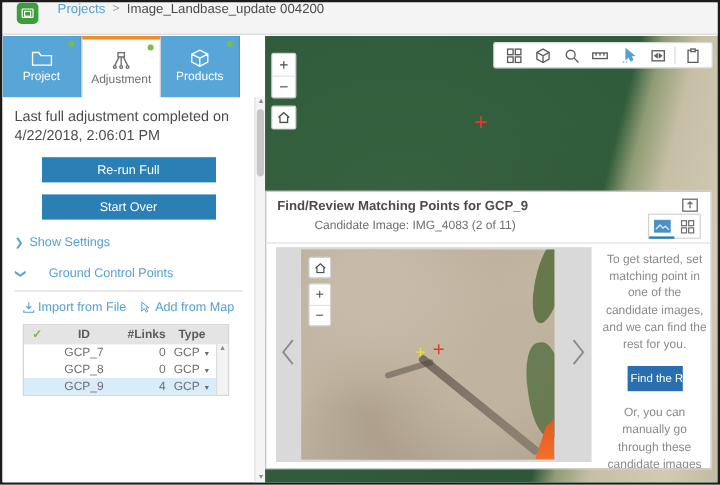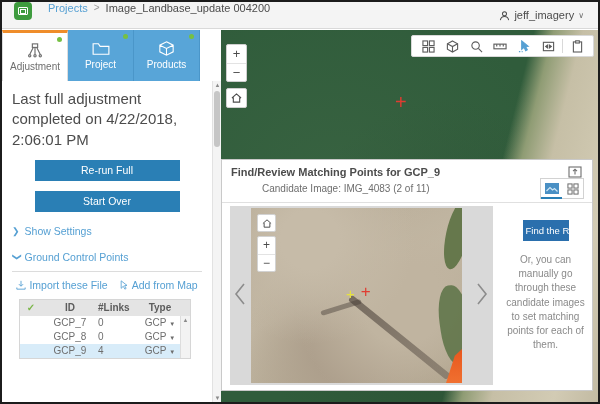--- a/index.html
+++ b/index.html
@@ -23,36 +23,36 @@
   .tabs { position:absolute; left:0; top:0; width:199px; height:51px; display:flex; }
   .tab { width:66px; height:51px; background:#58a5d8; border-right:1px solid #4a96c9; display:flex; flex-direction:column; align-items:center; justify-content:center; gap:3px; position:relative; cursor:pointer; }
   .tab .tab-label { font-size:10px; color:#fff; }
   .tab svg { stroke:#fff; fill:none; stroke-width:1.3; }
   .tab.active { background:#fff; border-top:3px solid #ef8d2a; border-right:1px solid #ddd; border-left:1px solid #ddd; }
   .tab.active .tab-label { color:#6e6e6e; }
   .tab.active svg { stroke:#6e6e6e; }
   .green-dot { position:absolute; top:4px; right:5px; width:5px; height:5px; border-radius:50%; background:#76c043; }
 
   .panelbody { position:absolute; left:0; top:51px; right:9px; bottom:0; padding:8px 10px 0 10px; overflow:hidden; }
-  .lastrun { font-size:15px; color:#4c4c4c; line-height:1.35; }
+  .lastrun { font-size:12px; color:#4c4c4c; line-height:1.35; }
   .desc { margin-top:9px; font-size:10.5px; color:#4c4c4c; line-height:1.4; }
   .btn-blue { display:block; margin:10px auto 0 auto; width:145px; height:21px; background:#2a7fb5; color:#fff; border:none; font-size:10.5px; font-family:inherit; cursor:pointer; }
   .showset { margin-top:13px; display:flex; align-items:center; gap:5px; font-size:10.5px; color:#56a0d3; cursor:pointer; }
-  .sec-head { margin-top:14px; display:flex; align-items:center; gap:5px; font-size:10.5px; color:#56a0d3; cursor:pointer; }
+  .sec-head { margin-top:14px; display:flex; align-items:center; gap:21px; font-size:10.5px; color:#56a0d3; cursor:pointer; }
   .chev { font-size:9px; color:#56a0d3; }
   .divider { margin-top:8px; border-top:1px solid #dcdcdc; }
   .gcp-links { margin-top:7px; display:flex; justify-content:center; gap:12px; font-size:10.5px; color:#56a0d3; }
   .gcp-link { display:flex; align-items:center; gap:3px; cursor:pointer; white-space:nowrap; }
 
   .gcp-table { margin:8px 0 0 7px; width:172px; border:1px solid #d6d6d6; font-size:10px; color:#6e6e6e; position:relative; }
   .trow { display:flex; height:14px; align-items:center; }
   .thead { background:#e4e4e4; color:#5c5c5c; font-weight:bold; height:16px; }
   .c-check { width:22px; text-align:center; }
   .c-id { width:56px; text-align:center; }
-  .c-links { width:40px; text-align:left; }
+  .c-links { width:40px; text-align:right; }
   .c-type { width:44px; text-align:center; }
   .trow.sel { background:#d8ecf9; }
   .check-glyph { color:#7ab648; font-size:10px; }
   .dd-arrow { font-size:6px; color:#6e6e6e; margin-left:3px; }
   .tbl-scroll { position:absolute; right:0; top:16px; bottom:0; width:10px; background:#f3f3f3; border-left:1px solid #ddd; font-size:6px; color:#8a8a8a; display:flex; flex-direction:column; justify-content:space-between; align-items:center; padding:1px 0; }
 
   .lp-scroll { position:absolute; right:0; top:51px; width:9px; bottom:0; background:#f4f4f4; border-left:1px solid #e2e2e2; }
   .lp-thumb { position:absolute; left:1px; top:10px; width:6px; height:56px; background:#c6c6c6; border-radius:3px; }
   .lp-arrow { position:absolute; left:0; width:9px; font-size:6px; color:#8a8a8a; text-align:center; }
 
@@ -122,52 +122,44 @@
 
 <div class="frame">
 
   <div class="topbar">
     <div class="logo">
         <div class="logo-glyph"></div>
       </div>
     <span class="crumb-link">Projects</span>
     <span class="crumb-sep">&gt;</span>
     <span class="crumb-title">Image_Landbase_update 004200</span>
-    <div class="userbox">
-      <svg width="11" height="11" viewBox="0 0 12 12">
-          <circle cx="6" cy="4" r="2.2" fill="none" stroke="#4c4c4c" stroke-width="1.1"></circle>
-          <path d="M1.5 11 C2 8.2 4 7.2 6 7.2 C8 7.2 10 8.2 10.5 11" fill="none" stroke="#4c4c4c" stroke-width="1.1"></path>
-        </svg>
-      <span>jeff_imagery</span>
-      <span class="chev-down">∨</span>
-    </div>
   </div>
 
   <div class="leftpanel">
     <div class="tabs">
+      <div class="tab">
+        <span class="green-dot"></span>
+        <svg width="18" height="14" viewBox="0 0 20 16">
+            <path d="M1 4 L1 14 L19 14 L19 5 L9 5 L7 2 L1 2 Z"></path>
+          </svg>
+        <span class="tab-label">Project</span>
+      </div>
       <div class="tab active">
         <span class="green-dot"></span>
         <svg width="18" height="15" viewBox="0 0 20 17">
             <rect x="7" y="1" width="6" height="4"></rect>
             <path d="M8 5 L4 13 M12 5 L16 13 M10 5 L10 13"></path>
             <circle cx="4" cy="14.5" r="1.3"></circle>
             <circle cx="10" cy="14.5" r="1.3"></circle>
             <circle cx="16" cy="14.5" r="1.3"></circle>
           </svg>
         <span class="tab-label">Adjustment</span>
       </div>
       <div class="tab">
         <span class="green-dot"></span>
-        <svg width="18" height="14" viewBox="0 0 20 16">
-            <path d="M1 4 L1 14 L19 14 L19 5 L9 5 L7 2 L1 2 Z"></path>
-          </svg>
-        <span class="tab-label">Project</span>
-      </div>
-      <div class="tab">
-        <span class="green-dot"></span>
         <svg width="17" height="15" viewBox="0 0 20 18">
             <path d="M10 1 L18 5 L18 13 L10 17 L2 13 L2 5 Z M2 5 L10 9 L18 5 M10 9 L10 17"></path>
           </svg>
         <span class="tab-label">Products</span>
       </div>
     </div>
 
     <div class="panelbody">
       <div class="lastrun">Last full adjustment completed on 4/22/2018, 2:06:01 PM</div>
       <button class="btn-blue">Re-run Full</button>
@@ -179,21 +171,21 @@
       <div class="sec-head">
         <span class="chev" style="transform:rotate(-90deg);display:inline-block">❮</span>
         <span>Ground Control Points</span>
       </div>
       <div class="divider"></div>
       <div class="gcp-links">
         <span class="gcp-link">
           <svg width="10" height="10" viewBox="0 0 12 12">
               <path d="M6 1 L6 7 M3.5 5 L6 7.5 L8.5 5 M1 9 L1 11 L11 11 L11 9" fill="none" stroke="#56a0d3" stroke-width="1.1"></path>
             </svg>
-          <span>Import these File</span>
+          <span>Import from File</span>
         </span>
         <span class="gcp-link">
           <svg width="9" height="10" viewBox="0 0 10 12">
               <path d="M1 1 L1 10 L3.5 7.5 L5.5 11 L7 10 L5 6.8 L8 6.5 Z" fill="none" stroke="#56a0d3" stroke-width="1"></path>
             </svg>
           <span>Add from Map</span>
         </span>
       </div>
 
       <div class="gcp-table">
@@ -353,19 +345,20 @@
               </svg>
           </div>
           <div class="ph-zoom">
             <div>+</div>
             <div>−</div>
           </div>
         </div>
       </div>
 
       <div class="mp-instr">
+        <div>To get started, set matching point in one of the candidate images, and we can find the rest for you.</div>
         <button class="mp-findbtn">Find the Rest</button>
         <div class="mp-instr2">Or, you can manually go through these candidate images to set matching points for each of them.</div>
       </div>
     </div>
   </div>
 
 </div>
 
 </body></html>

